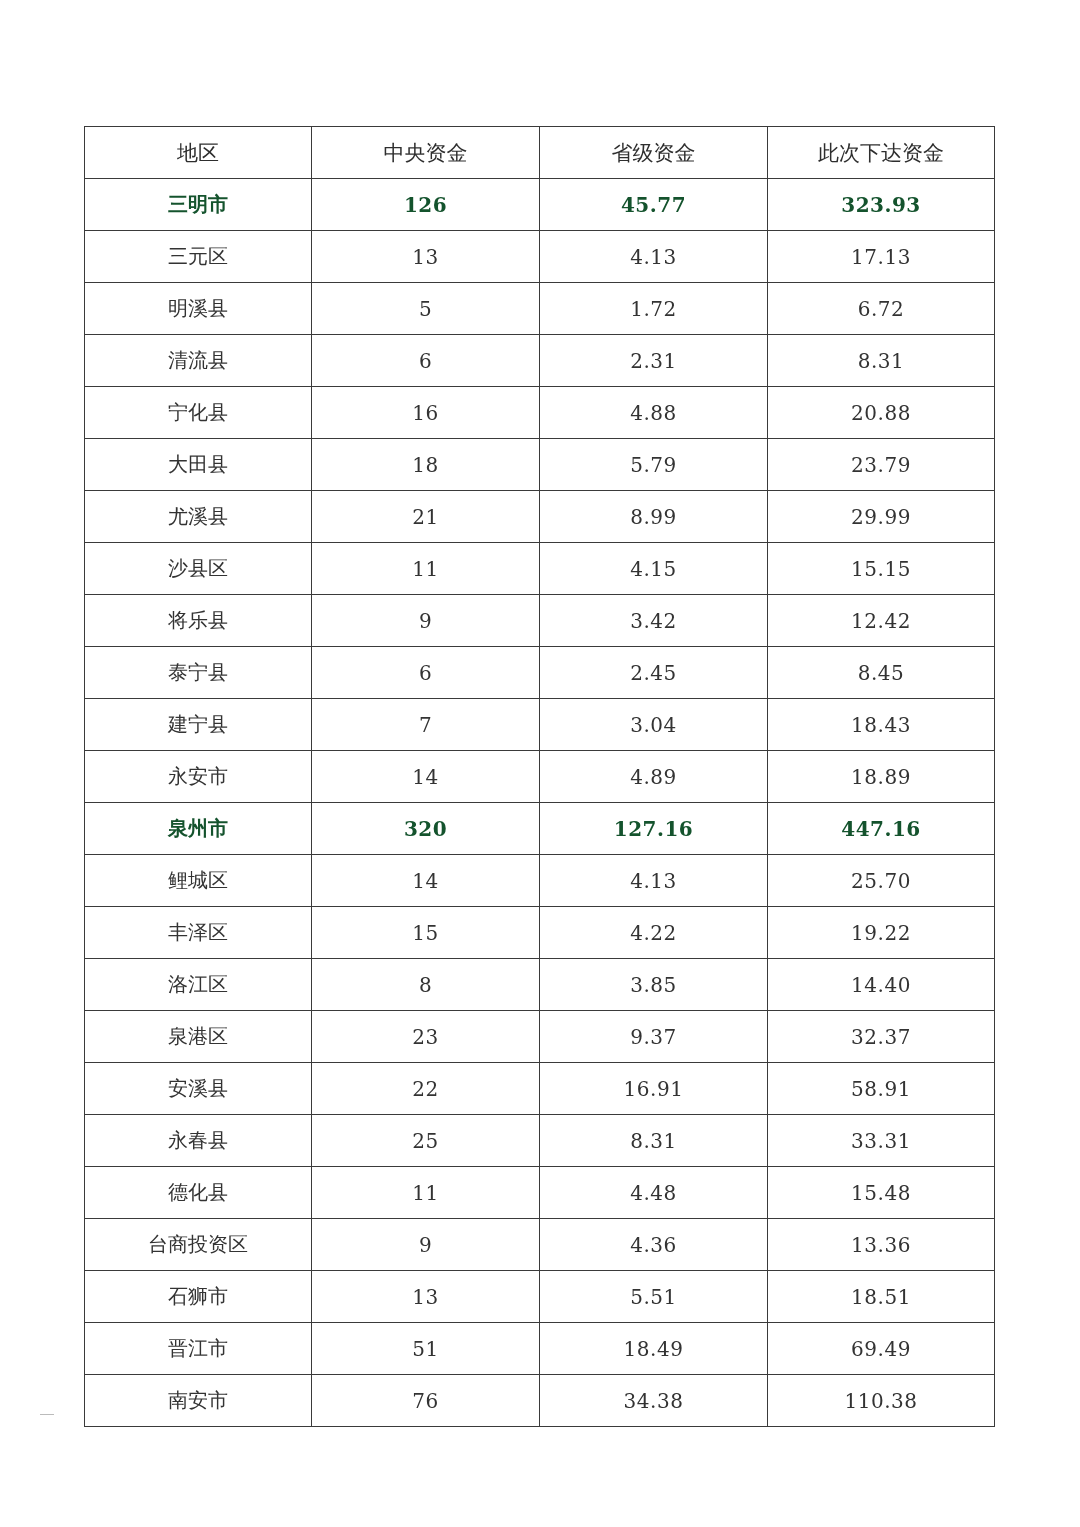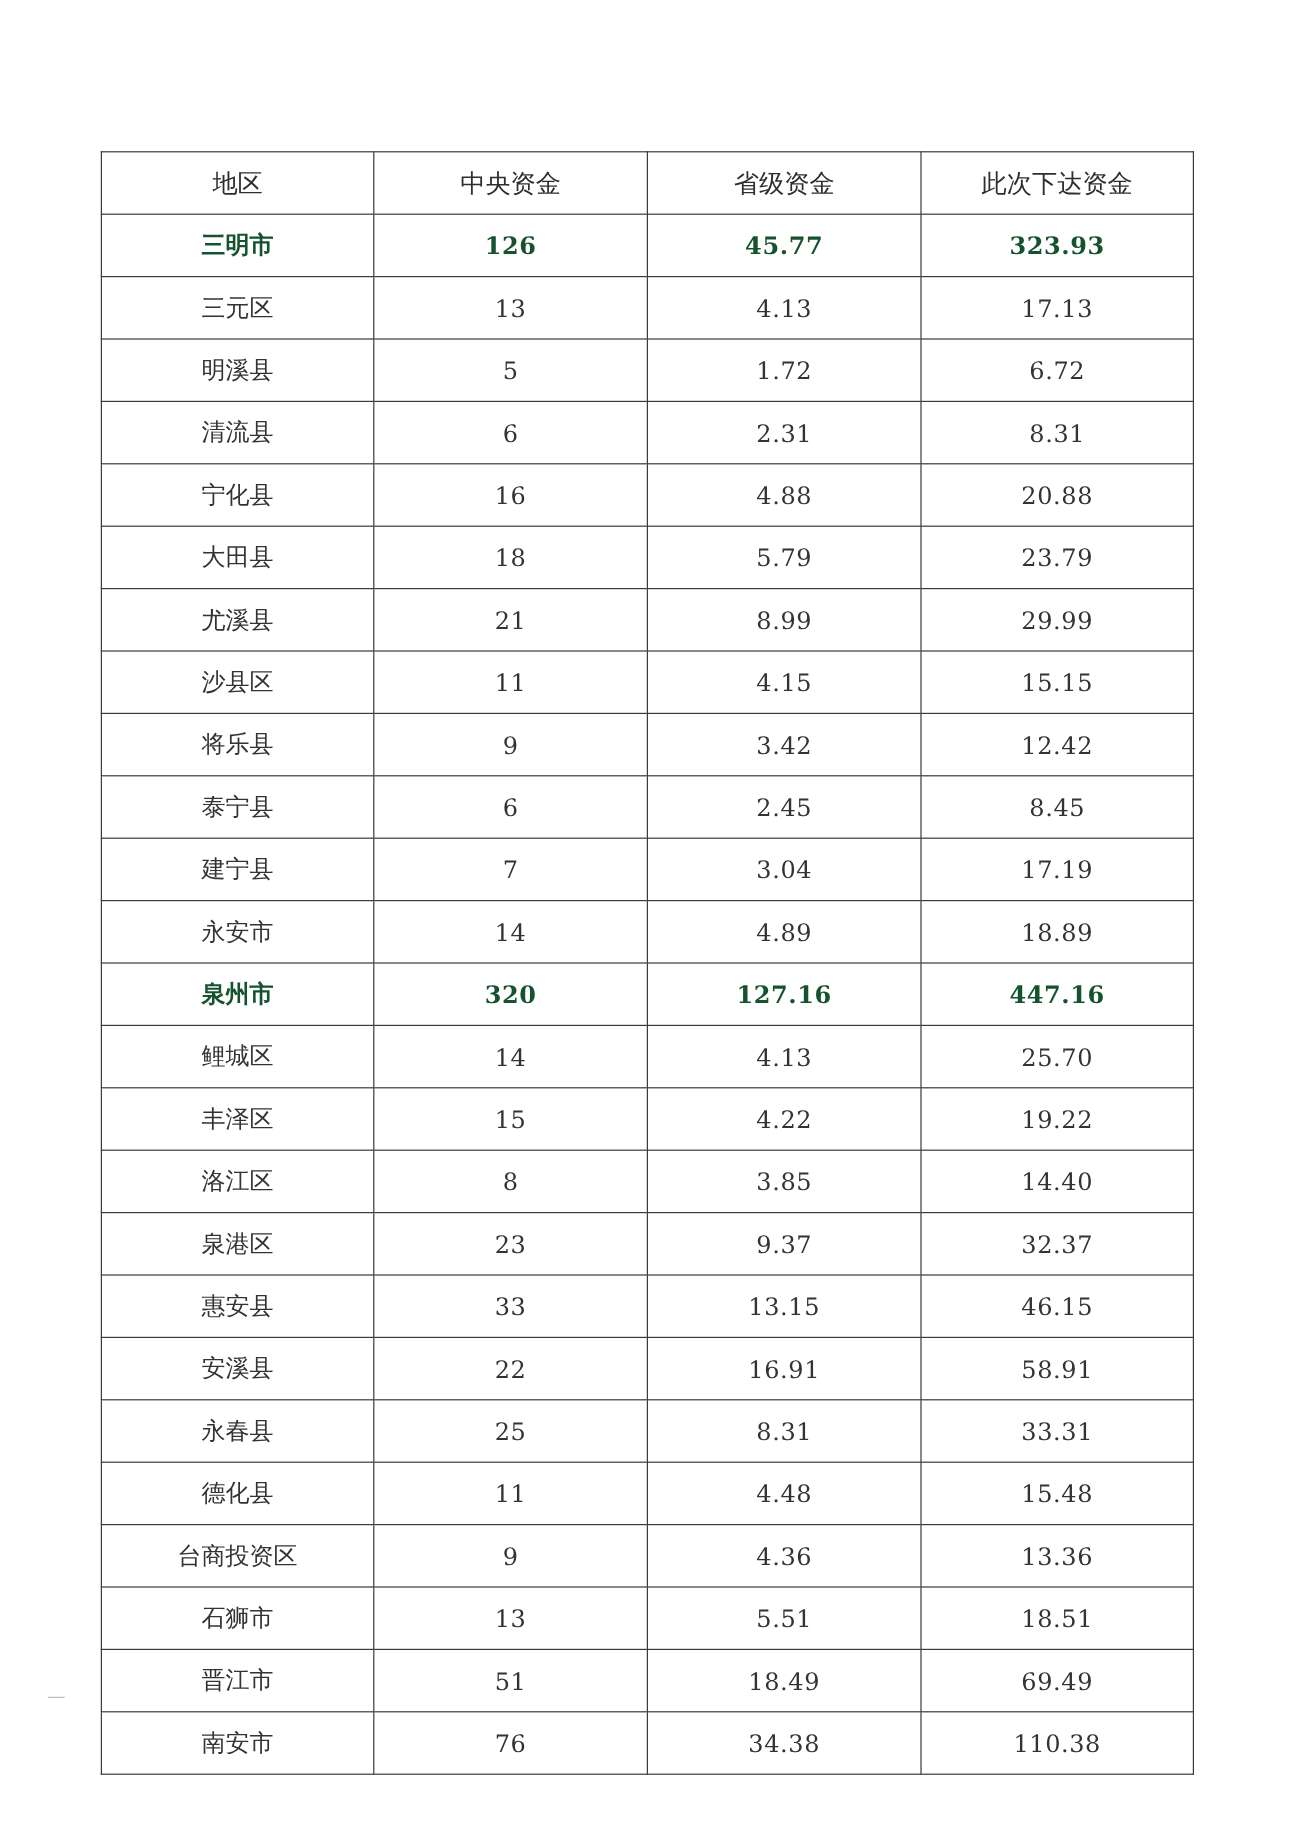--- a/index.html
+++ b/index.html
@@ -119,21 +119,21 @@
       <tr>
         <td>泰宁县</td>
         <td class="num">6</td>
         <td class="num">2.45</td>
         <td class="num">8.45</td>
       </tr>
       <tr>
         <td>建宁县</td>
         <td class="num">7</td>
         <td class="num">3.04</td>
-        <td class="num">17.19</td>
+        <td class="num">18.43</td>
       </tr>
       <tr>
         <td>永安市</td>
         <td class="num">14</td>
         <td class="num">4.89</td>
         <td class="num">18.89</td>
       </tr>
       <tr class="bold">
         <td>泉州市</td>
         <td class="num">320</td>
@@ -158,26 +158,20 @@
         <td class="num">3.85</td>
         <td class="num">14.40</td>
       </tr>
       <tr>
         <td>泉港区</td>
         <td class="num">23</td>
         <td class="num">9.37</td>
         <td class="num">32.37</td>
       </tr>
       <tr>
-        <td>惠安县</td>
-        <td class="num">33</td>
-        <td class="num">13.15</td>
-        <td class="num">46.15</td>
-      </tr>
-      <tr>
         <td>安溪县</td>
         <td class="num">22</td>
         <td class="num">16.91</td>
         <td class="num">58.91</td>
       </tr>
       <tr>
         <td>永春县</td>
         <td class="num">25</td>
         <td class="num">8.31</td>
         <td class="num">33.31</td>

